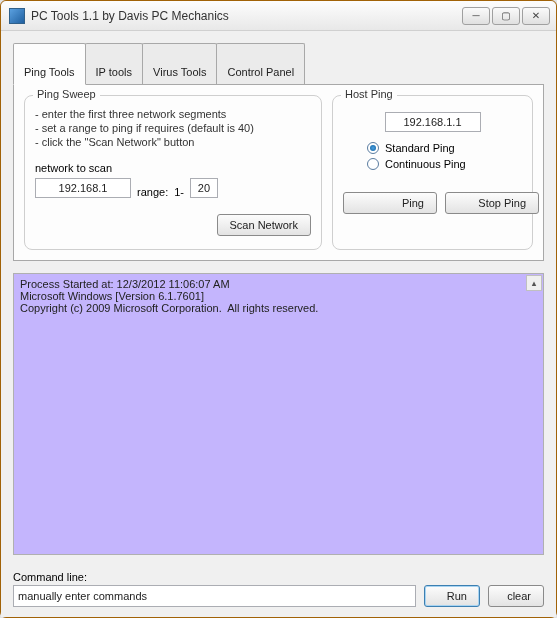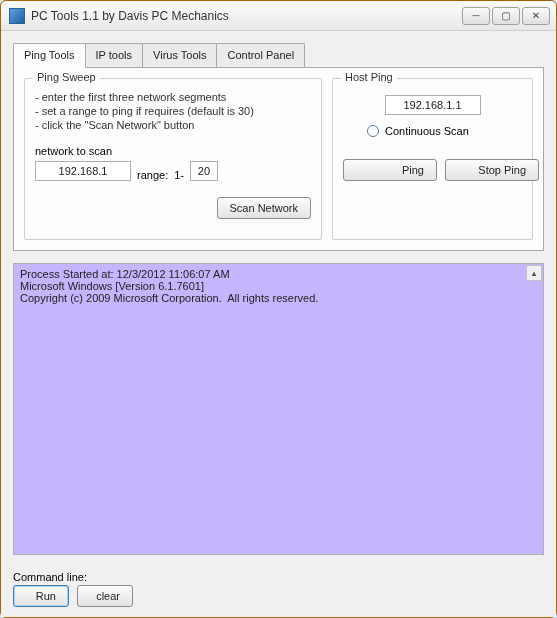--- a/index.html
+++ b/index.html
@@ -53,21 +53,21 @@
   display: flex;
   flex-direction: column;
   background: #f0f0f0;
 }
 .tabstrip {
   display: flex;
   position: relative;
   z-index: 2;
 }
 .tab {
-  padding: 5px 10px 6px 10px;
+  padding: 22px 10px 6px 10px;
   border: 1px solid #a8a8a8;
   border-bottom: none;
   background: #ebebeb;
   font-size: 11px;
   color: #222;
   border-radius: 2px 2px 0 0;
   margin-right: -1px;
   cursor: pointer;
   position: relative;
 }
@@ -81,22 +81,22 @@
   border: 1px solid #a8a8a8;
   background: #fdfdfd;
   padding: 10px;
   display: flex;
   gap: 10px;
   position: relative;
   z-index: 1;
 }
 .groupbox {
   border: 1px solid #cfcfcf;
-  border-radius: 2px;
-  padding: 12px 10px 20px 10px;
+  border-radius: 8px;
+  padding: 12px 10px 13px 10px;
   position: relative;
   background: #fdfdfd;
 }
 .groupbox .legend {
   position: absolute;
   top: -8px;
   left: 8px;
   background: #fdfdfd;
   padding: 0 4px;
   font-size: 11px;
@@ -192,55 +192,60 @@
       <div class="tab">IP tools</div>
       <div class="tab">Virus Tools</div>
       <div class="tab">Control Panel</div>
     </div>
 
     <div class="tab-panel">
 
       <div class="groupbox gb-left">
         <div class="legend">Ping Sweep</div>
         <div class="instr">- enter the first three network segments</div>
-        <div class="instr">- set a range to ping if requires (default is 30)</div>
+        <div class="instr">- set a range to ping if requires (default is 40)</div>
         <div class="instr">- click the "Scan Network" button</div>
         <div class="net-label">network to scan</div>
         <div class="row">
           <input type="text" class="inp-wide" value="192.168.1" style="">
           <span>range:</span>
           <span>1-</span>
           <input type="text" class="inp-sm" value="20" style="">
         </div>
         <div class="scan-row">
           <button class="btn">Scan Network</button>
         </div>
       </div>
 
       <div class="groupbox gb-right">
         <div class="legend">Host Ping</div>
         <div class="host-input-row">
           <input type="text" class="inp-wide" value="192.168.1.1" style="">
         </div>
         <div class="radio-row">
+          <span class="radio checked"></span>
+          <span>Standard Ping</span>
+        </div>
+        <div class="radio-row">
           <span class="radio"></span>
-          <span>Continuous Scan</span>
+          <span>Continuous Ping</span>
         </div>
         <div class="host-btns">
           <button class="btn">Ping</button>
           <button class="btn">Stop Ping</button>
         </div>
       </div>
 
     </div>
 
     <div class="output"><span>Process Started at: 12/3/2012 11:06:07 AM
 Microsoft Windows [Version 6.1.7601]
 Copyright (c) 2009 Microsoft Corporation.  All rights reserved.</span><div class="sbtn">▴</div></div>
 
     <div class="cmd-label">Command line:</div>
     <div class="cmd-row">
+      <input type="text" class="cmd-input" value="manually enter commands" style="">
       <button class="btn default">Run</button>
       <button class="btn">clear</button>
     </div>
 
   </div>
 </div>
 
 </body></html>

